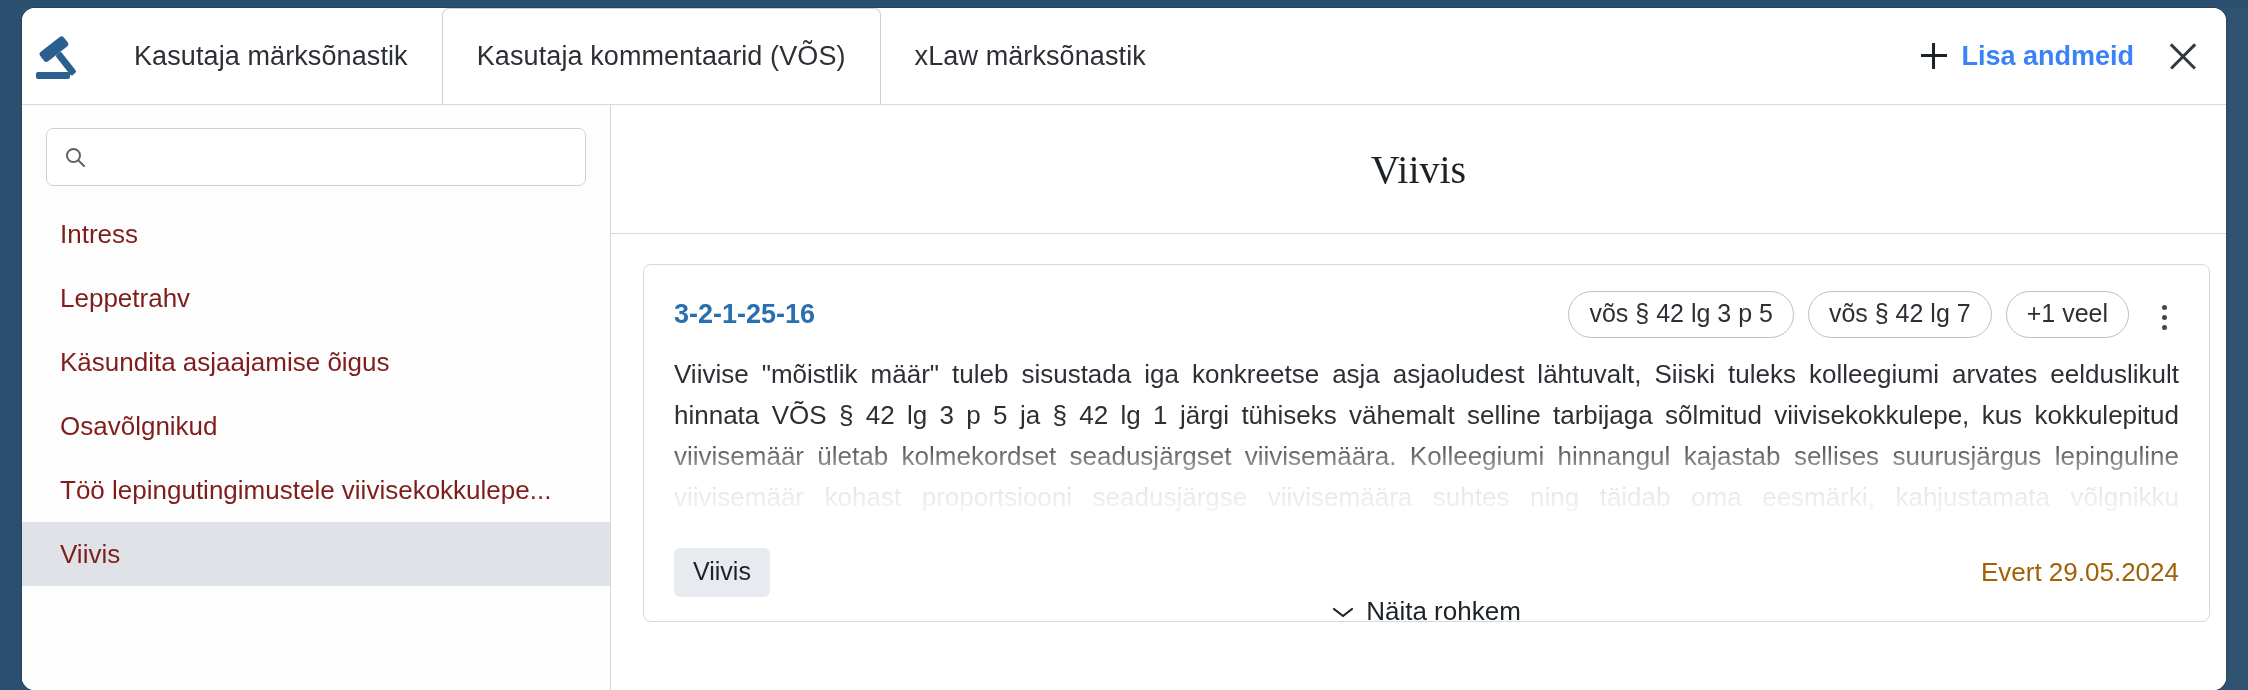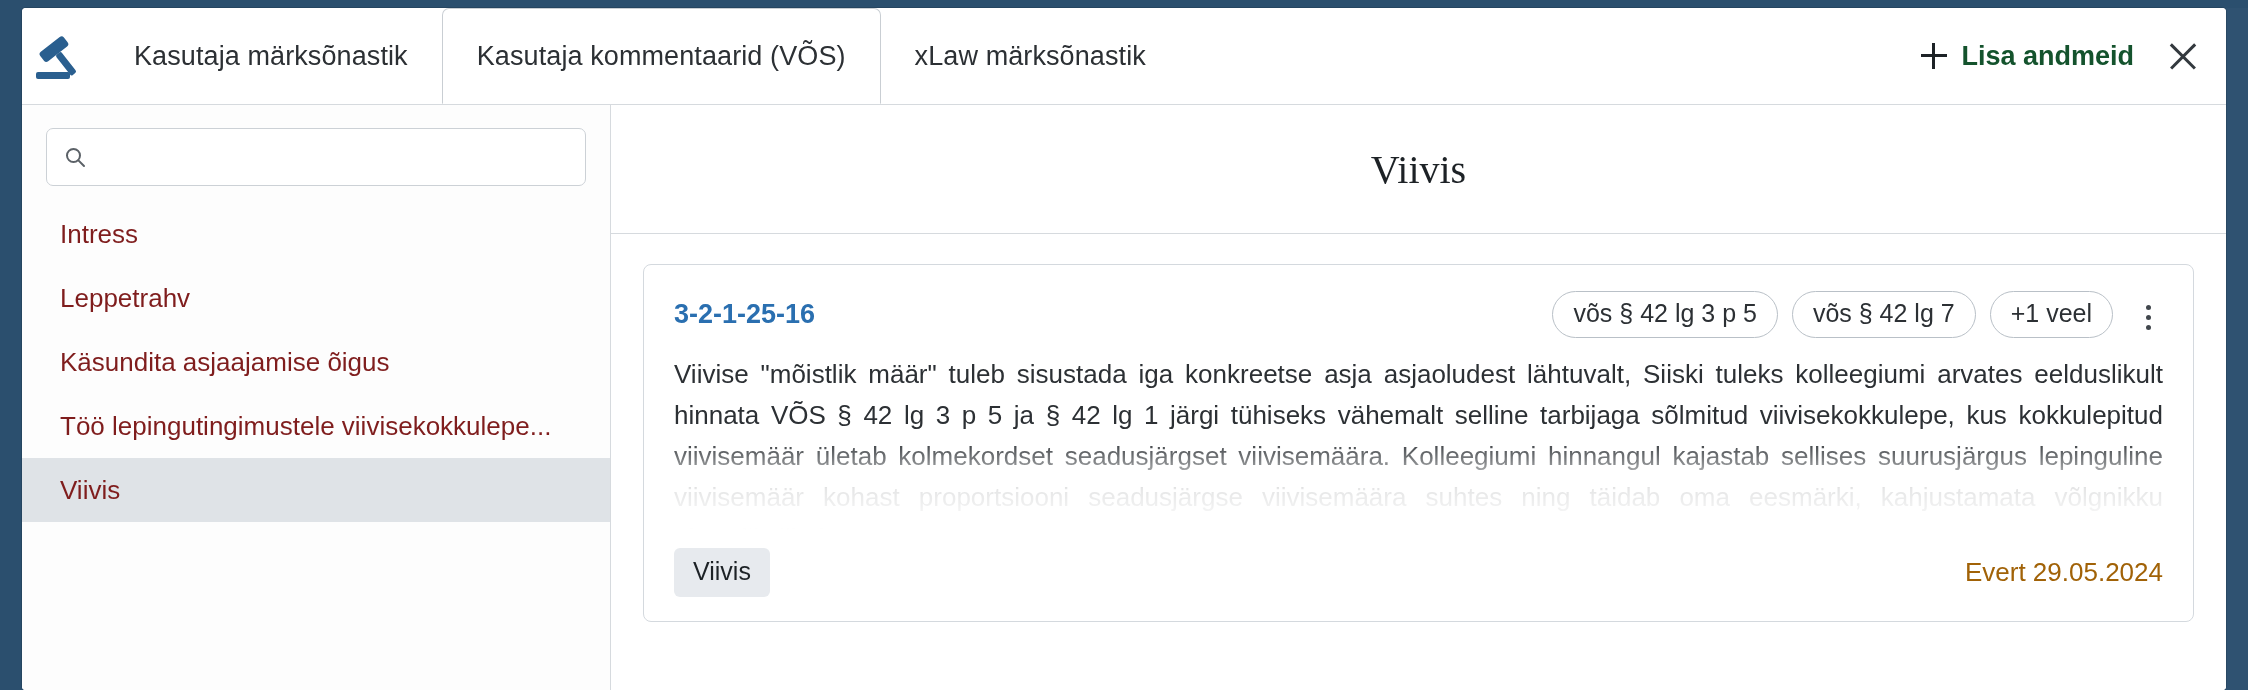--- a/index.html
+++ b/index.html
@@ -16,21 +16,21 @@
     overflow: hidden;
   }
   
   .app-window {
     position: absolute;
     left: 22px;
     top: 8px;
     width: 2204px;
     height: 682px;
     background: #ffffff;
-    border-radius: 4px;
+    border-radius: 13px;
     box-shadow: 0 0 0 1px rgba(0,0,0,0.12);
     overflow: hidden;
     display: flex;
     flex-direction: column;
   }
   .left-dark-strip {
     position: absolute;
     left: 0; top: 0; width: 22px; height: 690px;
     background: #2b4f6e;
   }
@@ -95,21 +95,21 @@
     display: flex;
     align-items: center;
     padding-right: 28px;
     gap: 34px;
   }
   .add-data {
     display: flex;
     align-items: center;
     gap: 14px;
     font-size: 27px;
-    color: #14532d;
+    color: #3b82f6;
     font-weight: bold;
     cursor: pointer;
     white-space: nowrap;
   }
   .plus-icon {
     display: inline-block;
     width: 26px; height: 26px;
     position: relative;
   }
   .plus-icon:before, .plus-icon:after {
@@ -215,21 +215,21 @@
     justify-content: center;
     border-bottom: 1px solid #d6dade;
   }
   .main-title {
     font-size: 40px;
     color: #1d2226;
     font-family: "Liberation Serif", serif;
   }
   .cards-area {
     flex: 1 1 auto;
-    padding: 30px 32px 0 32px;
+    padding: 30px 16px 0 32px;
     min-height: 0;
     overflow: hidden;
   }
   .card {
     border: 1px solid #d4d9de;
     border-radius: 8px;
     background: #ffffff;
     padding: 26px 30px 0 30px;
     position: relative;
     box-sizing: border-box;
@@ -383,20 +383,21 @@
               </svg>
             </span>
             <input type="text" value="" placeholder="" style="">
           </div>
         </div>
 
         <ul class="kw-list">
           <li class="kw-item">Intress</li>
           <li class="kw-item">Leppetrahv</li>
           <li class="kw-item">Käsundita asjaajamise õigus</li>
+          <li class="kw-item">Osavõlgnikud</li>
           <li class="kw-item">Töö lepingutingimustele viivisekokkulepe...</li>
           <li class="kw-item selected">Viivis</li>
         </ul>
       </div>
 
       <div class="main">
         <div class="main-title-bar">
           <div class="main-title">Viivis</div>
         </div>
 
@@ -414,20 +415,28 @@
                     <i></i>
                   </span>
               </div>
             </div>
 
             <div class="card-body">
               <div>Viivise "mõistlik määr" tuleb sisustada iga konkreetse asja asjaoludest lähtuvalt, Siiski tuleks kolleegiumi arvates eelduslikult hinnata VÕS § 42 lg 3 p 5 ja § 42 lg 1 järgi tühiseks vähemalt selline tarbijaga sõlmitud viivisekokkulepe, kus kokkulepitud viivisemäär ületab kolmekordset seadusjärgset viivisemäära. Kolleegiumi hinnangul kajastab sellises suurusjärgus lepinguline viivisemäär kohast proportsiooni seadusjärgse viivisemäära suhtes ning täidab oma eesmärki, kahjustamata võlgnikku ebamõistlikult.</div>
               <div class="fade"></div>
             </div>
 
+            <div class="show-more">
+              <span>
+                <svg class="chev" viewBox="0 0 22 12" fill="none" stroke="#1d2226" stroke-width="2.2" stroke-linecap="round" stroke-linejoin="round">
+                  <polyline points="2,3 11,10 20,3"></polyline>
+                </svg>
+              </span>
+              <span>Näita rohkem</span>
+            </div>
 
             <div class="card-foot">
               <span class="tag">Viivis</span>
               <span class="author">Evert 29.05.2024</span>
             </div>
           </div>
         </div>
       </div>
 
     </div>

